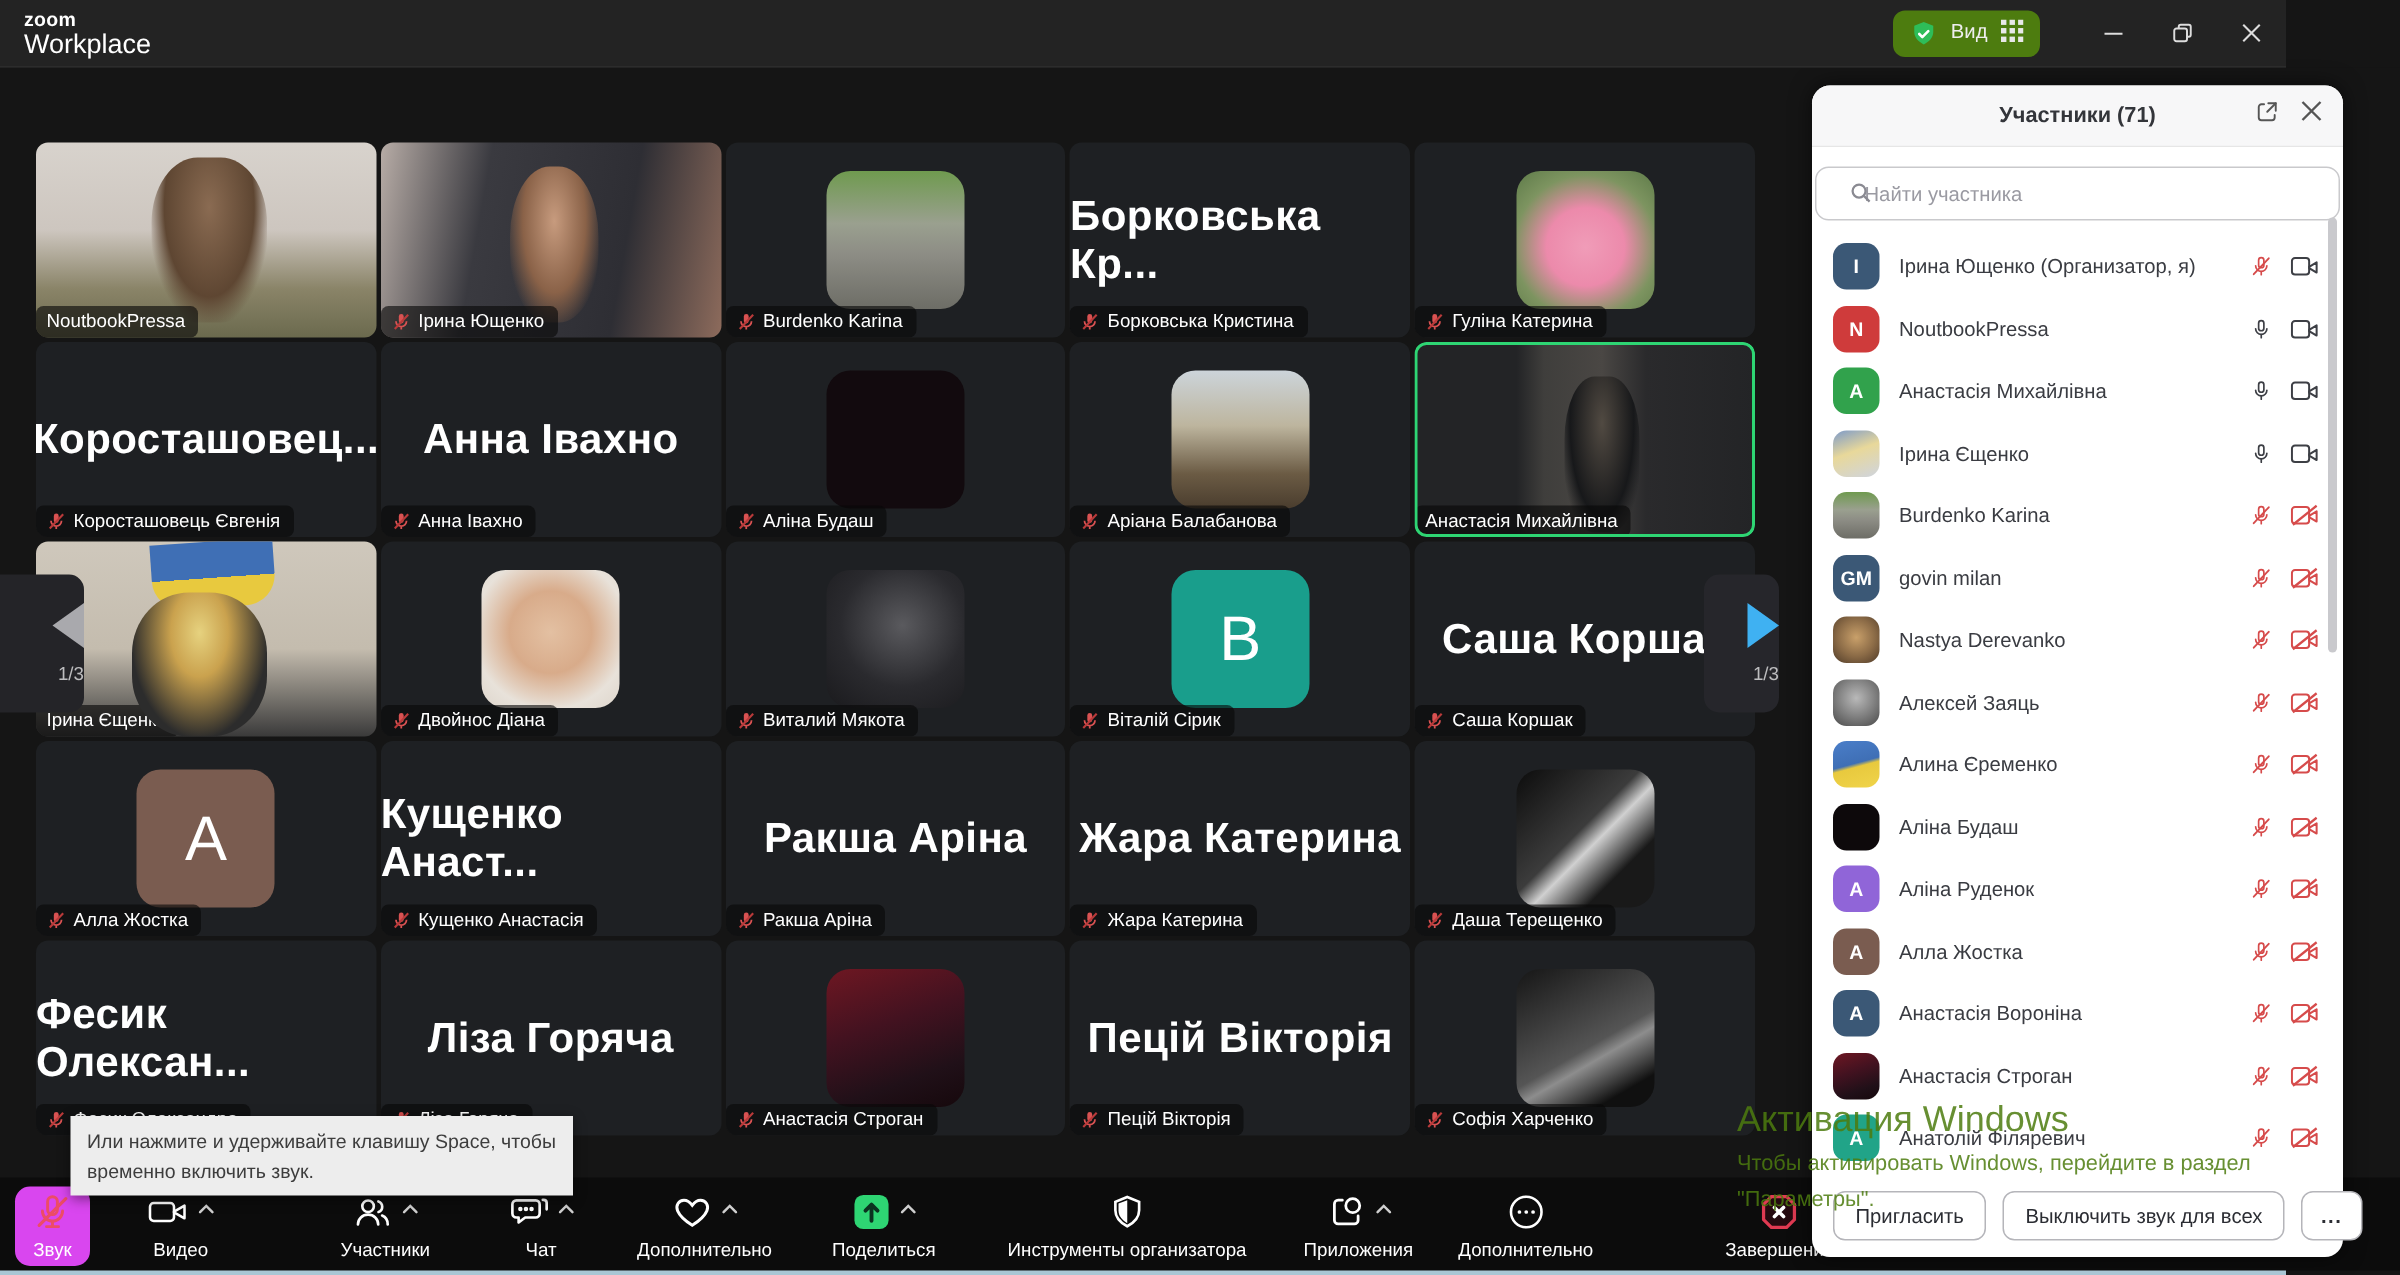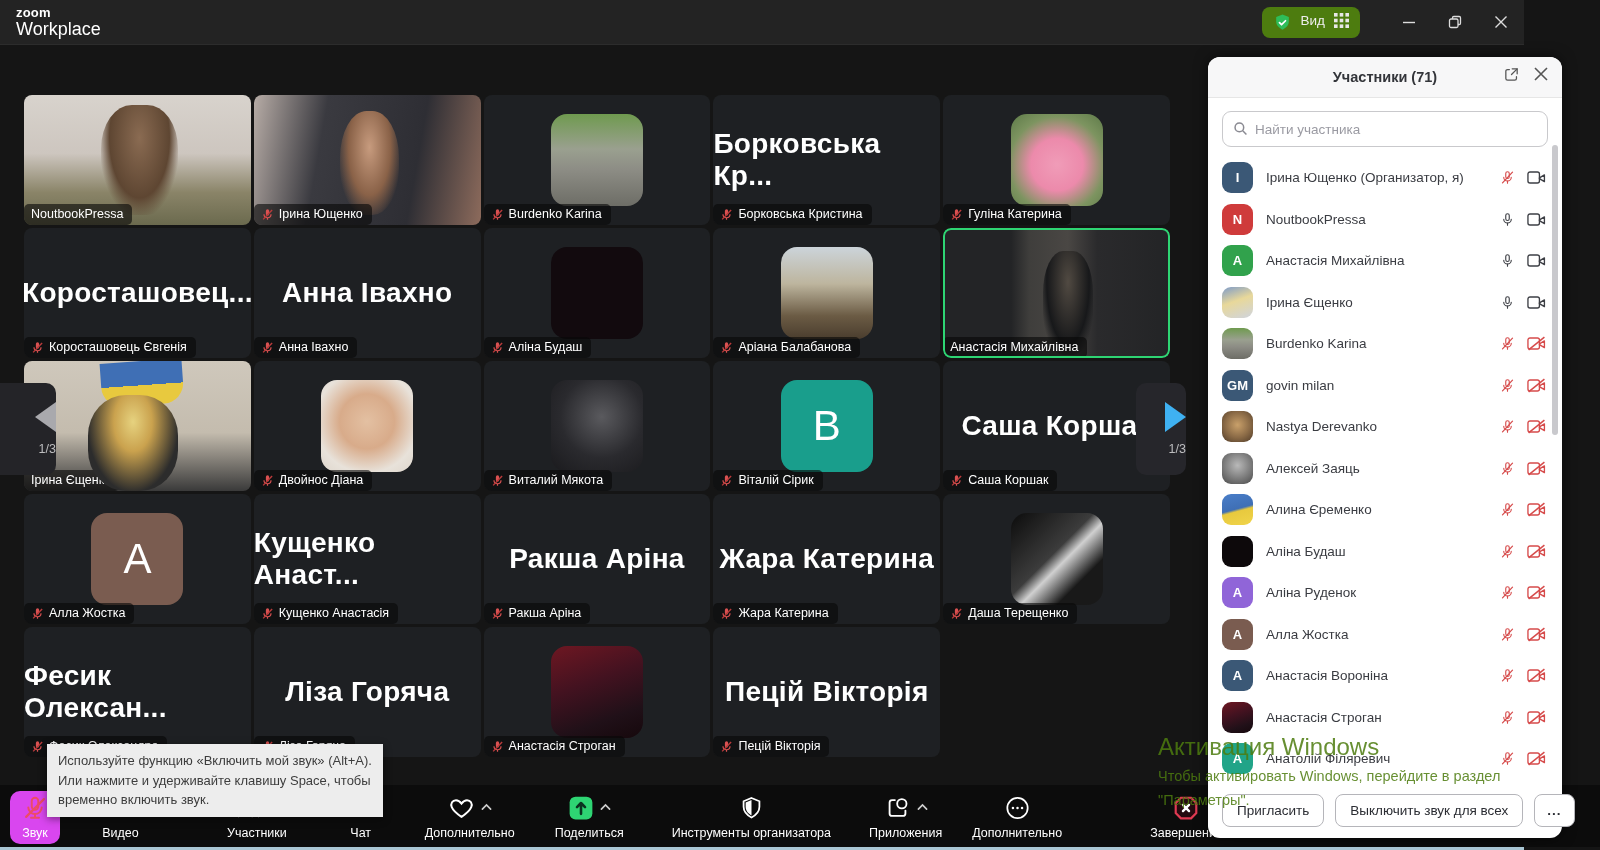--- a/index.html
+++ b/index.html
@@ -93,21 +93,21 @@
 
   
   .panel{position:absolute;left:1208px;top:57px;width:354px;height:781px;background:#fff;
     border-radius:12px;box-shadow:0 0 14px rgba(0,0,0,.55);display:flex;flex-direction:column;
     z-index:10;box-sizing:border-box;}
   .panel-header{height:40px;flex:0 0 40px;background:#f7f7f8;border-bottom:1px solid #e6e6e6;
     border-radius:12px 12px 0 0;display:flex;align-items:center;justify-content:center;position:relative;}
   .panel-title{font-size:14.5px;font-weight:700;color:#33353a;}
   .ph-ic{position:absolute;top:9px;cursor:pointer;display:flex;}
   .ph-pop{right:42px;} .ph-close{right:13px;}
-  .search-wrap{padding:13px 14px 8px;position:relative;}
+  .search-wrap{padding:13px 2px 8px;position:relative;}
   .search-input{width:100%;height:36px;box-sizing:border-box;border:1px solid #c9c9cc;
     border-radius:9px;padding:0 10px 0 32px;font-size:13.5px;color:#333;outline:none;
     font-family:inherit;background:#fff;}
   .search-input::placeholder{color:#9a9aa2;}
   .search-ic{position:absolute;left:25px;top:23px;}
   .plist{flex:1;overflow:hidden;padding-top:2px;}
   .p-row{display:flex;align-items:center;height:41.5px;padding:0 16px 0 14px;cursor:pointer;}
   .p-ava{width:31px;height:31px;border-radius:9px;flex:0 0 31px;margin-right:13px;
     display:flex;align-items:center;justify-content:center;}
   .p-ava b{color:#fff;font-size:13px;font-weight:700;}
@@ -425,33 +425,43 @@
           <div class="bigname">Пецій Вікторія</div>
           <div class="tile-label">
             <svg width="13" height="13" viewBox="0 0 24 24">
               <rect x="9" y="2.5" width="6" height="11.5" rx="3" fill="#d95252"></rect>
               <path d="M5.5 11.5a6.5 6.5 0 0 0 13 0M12 18v3.5" stroke="#d95252" stroke-width="2.2" fill="none"></path>
               <path d="M4 21 20.5 3.5" stroke="#b93a3a" stroke-width="2.6"></path>
             </svg>
             <span>Пецій Вікторія</span>
           </div>
         </div>
+        <div class="tile">
+          <div class="tile-ava photo-bwdark"></div>
+          <div class="tile-label">
+            <svg width="13" height="13" viewBox="0 0 24 24">
+              <rect x="9" y="2.5" width="6" height="11.5" rx="3" fill="#d95252"></rect>
+              <path d="M5.5 11.5a6.5 6.5 0 0 0 13 0M12 18v3.5" stroke="#d95252" stroke-width="2.2" fill="none"></path>
+              <path d="M4 21 20.5 3.5" stroke="#b93a3a" stroke-width="2.6"></path>
+            </svg>
+            <span>Софія Харченко</span>
+          </div>
+        </div>
       </div>
 
     <div class="nav nav-left">
       <div class="tri-left"></div>
       <div class="pg">1/3</div>
     </div>
     <div class="nav nav-right">
       <div class="tri-right"></div>
       <div class="pg">1/3</div>
     </div>
 
     <div class="tooltip">
-      <div>Используйте функцию «Включить мой звук» (Alt+A).</div>
       <div>Или нажмите и удерживайте клавишу Space, чтобы</div>
       <div>временно включить звук.</div>
     </div>
   </div>
 
   <div class="toolbar" id="toolbar">
       <div class="sp" style="width: 0px;"></div>
       <div class="tb-btn hl">
         <div class="tb-iconrow">
           <span style="display:flex;">

